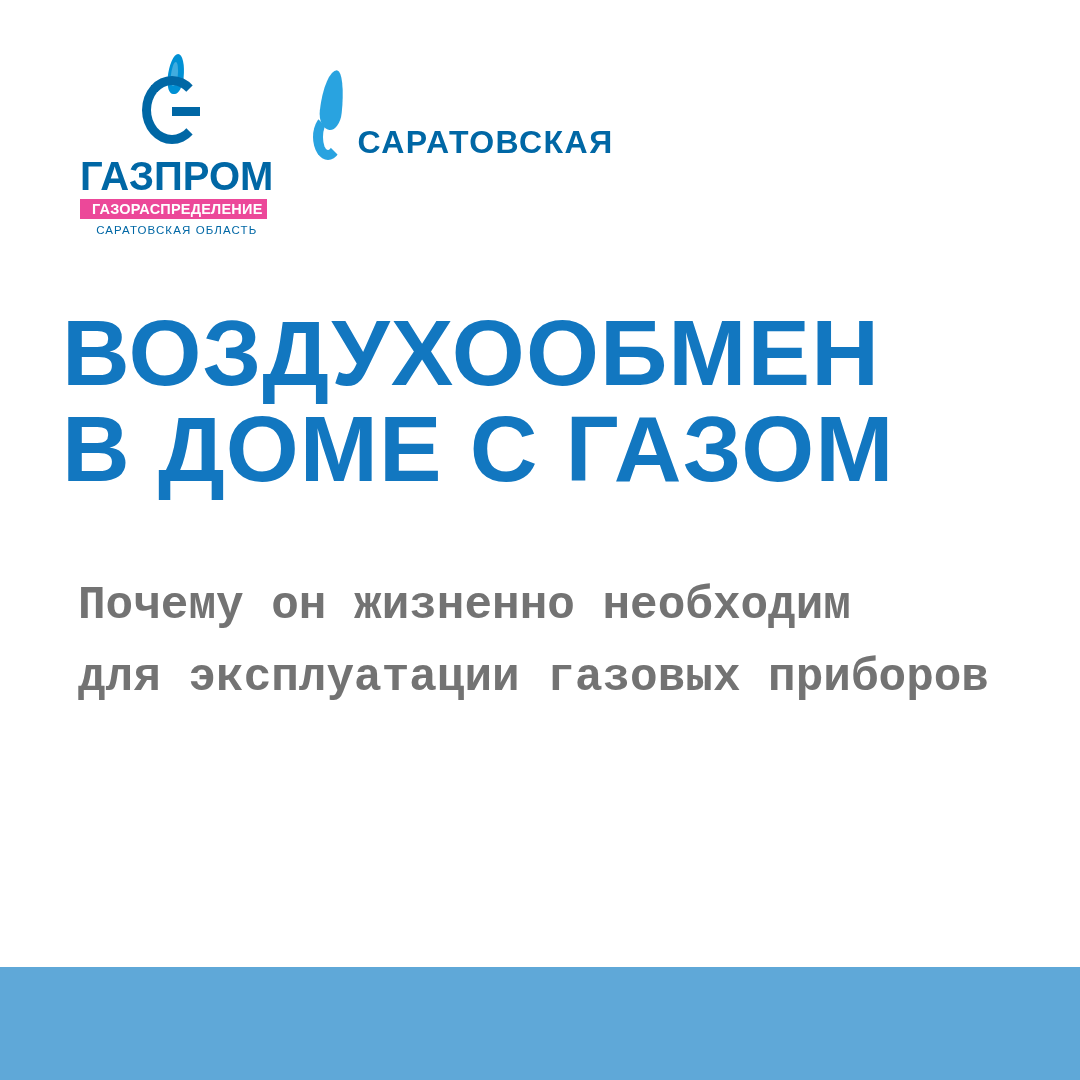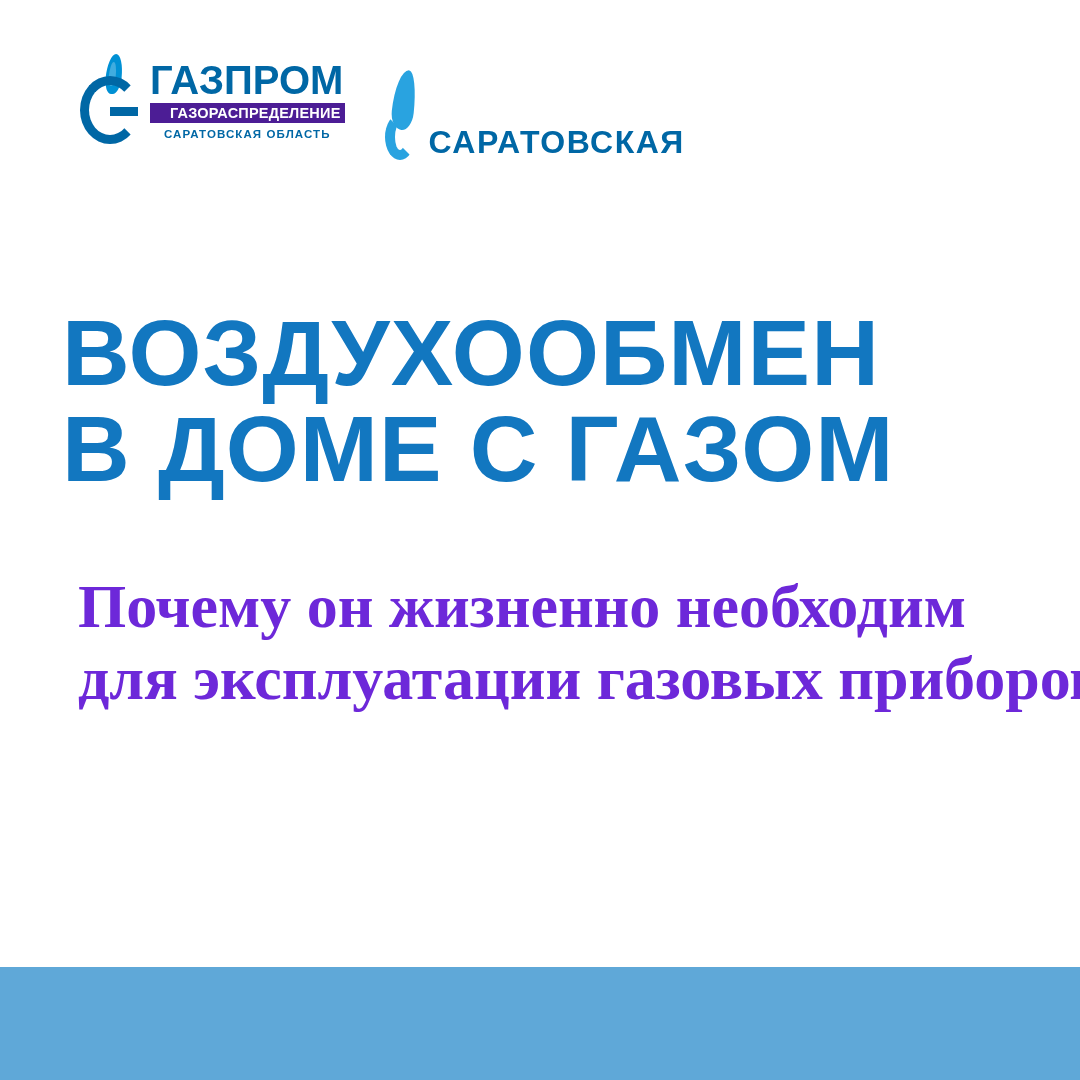--- a/index.html
+++ b/index.html
@@ -27,21 +27,22 @@
     position: absolute;
     top: 52px;
     left: 80px;
     display: flex;
     align-items: flex-start;
   }
 
   
   .gazprom-logo {
     display: flex;
-    align-items: flex-start;
+    align-items: center;
+    flex-direction: column;
   }
   .gazprom-mark {
     width: 62px;
     height: 96px;
     position: relative;
     margin-right: 8px;
   }
   .gazprom-mark .flame {
     position: absolute;
     left: 26px;
@@ -88,34 +89,34 @@
   .gz-title {
     font-family: "Liberation Sans", sans-serif;
     font-weight: bold;
     font-size: 40px;
     line-height: 40px;
     letter-spacing: 0px;
     color: #0067a5;
   }
   .gz-sub {
     margin-top: 3px;
-    background: #4c1d95;
+    background: #ec4899;
     color: #ffffff;
     font-size: 14.5px;
     font-weight: bold;
     letter-spacing: 0.2px;
-    padding: 2px 4px 2px 20px;
+    padding: 2px 4px 2px 12px;
     display: inline-block;
     line-height: 16px;
   }
   .gz-region {
     margin-top: 5px;
     color: #0067a5;
     font-size: 11.5px;
-    font-weight: bold;
+    font-weight: normal;
     letter-spacing: 1.1px;
     text-align: center;
   }
 
   
   .saratov-logo {
     display: flex;
     align-items: flex-start;
     margin-left: 40px;
     padding-top: 18px;
@@ -176,24 +177,24 @@
   }
 
   
   .subtitle {
     position: absolute;
     left: 78px;
     top: 570px;
     width: 950px;
   }
   .subtitle .sline {
-    color: #6d28d9;
-    font-family: Liberation Serif, serif;
-    font-weight: bold;
-    font-size: 62px;
+    color: #737373;
+    font-family: Liberation Mono, monospace;
+    font-weight: bold;
+    font-size: 46px;
     line-height: 72px;
     letter-spacing: 0px;
     white-space: nowrap;
   }
 
   
   .bottom-band {
     position: absolute;
     left: 0;
     bottom: 0;

